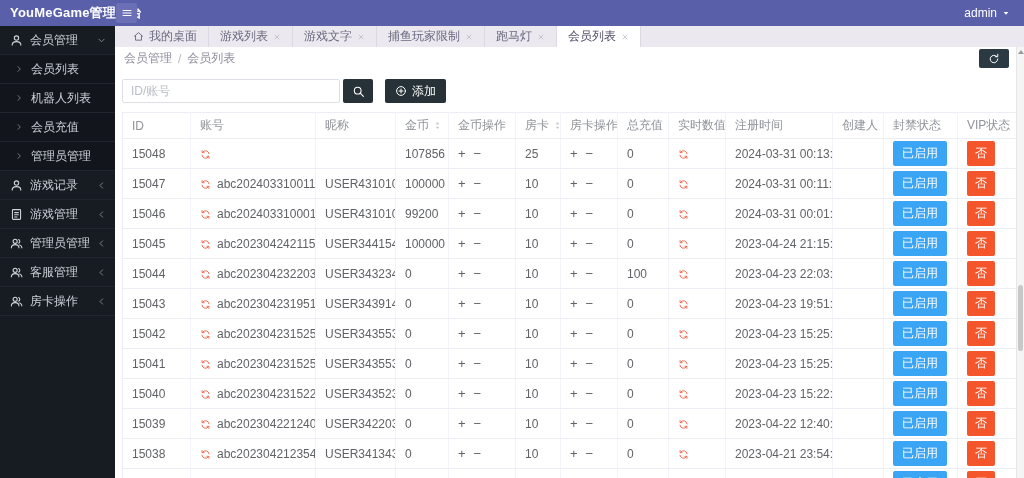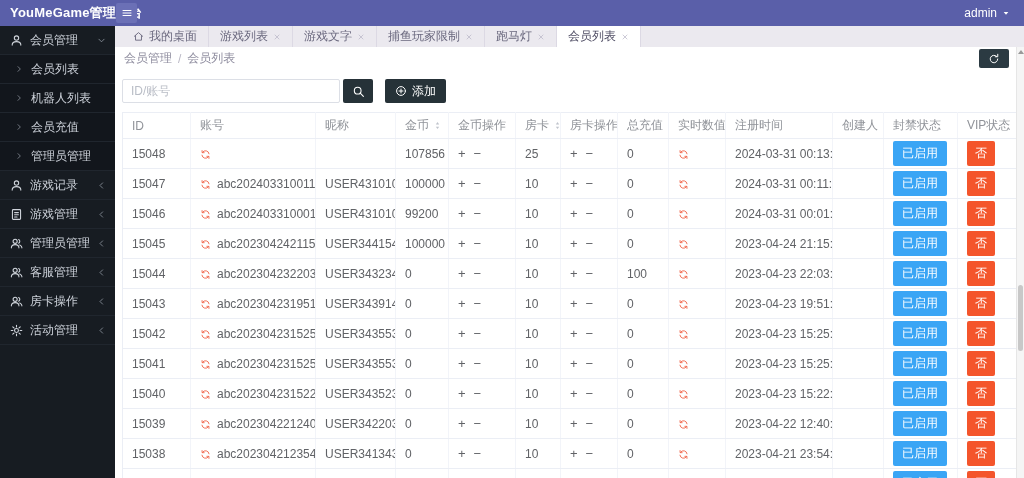--- a/index.html
+++ b/index.html
@@ -203,34 +203,20 @@
         </div>
         <div class="menu-item">
           <span class="m-icon">
             <svg viewBox="0 0 24 24" fill="none" stroke="currentColor" stroke-width="2" stroke-linecap="round" stroke-linejoin="round">
               <circle cx="9.5" cy="8" r="3.8"></circle>
               <path d="M2.5 20c0-3.6 3.1-6 7-6s7 2.4 7 6"></path>
               <path d="M16 4.6a3.8 3.8 0 010 6.8M18 14.6c2.4 1 4 2.9 4 5.4"></path>
             </svg>
           </span>
           <span class="m-label">房卡操作</span>
-          <span class="m-chevron">
-            <svg viewBox="0 0 24 24" fill="none" stroke="currentColor" stroke-width="2" stroke-linecap="round" stroke-linejoin="round">
-              <polyline points="15 5 8 12 15 19"></polyline>
-            </svg>
-          </span>
-        </div>
-        <div class="menu-item">
-          <span class="m-icon">
-            <svg viewBox="0 0 24 24" fill="none" stroke="currentColor" stroke-width="2" stroke-linecap="round" stroke-linejoin="round">
-              <circle cx="12" cy="12" r="3.6"></circle>
-              <path d="M12 2.2v3.2M12 18.6v3.2M2.2 12h3.2M18.6 12h3.2M5.1 5.1l2.2 2.2M16.7 16.7l2.2 2.2M18.9 5.1l-2.2 2.2M7.3 16.7l-2.2 2.2"></path>
-            </svg>
-          </span>
-          <span class="m-label">活动管理</span>
           <span class="m-chevron">
             <svg viewBox="0 0 24 24" fill="none" stroke="currentColor" stroke-width="2" stroke-linecap="round" stroke-linejoin="round">
               <polyline points="15 5 8 12 15 19"></polyline>
             </svg>
           </span>
         </div>
       </aside>
 
     <main class="content">
       <div class="tabbar" id="tabbar">

